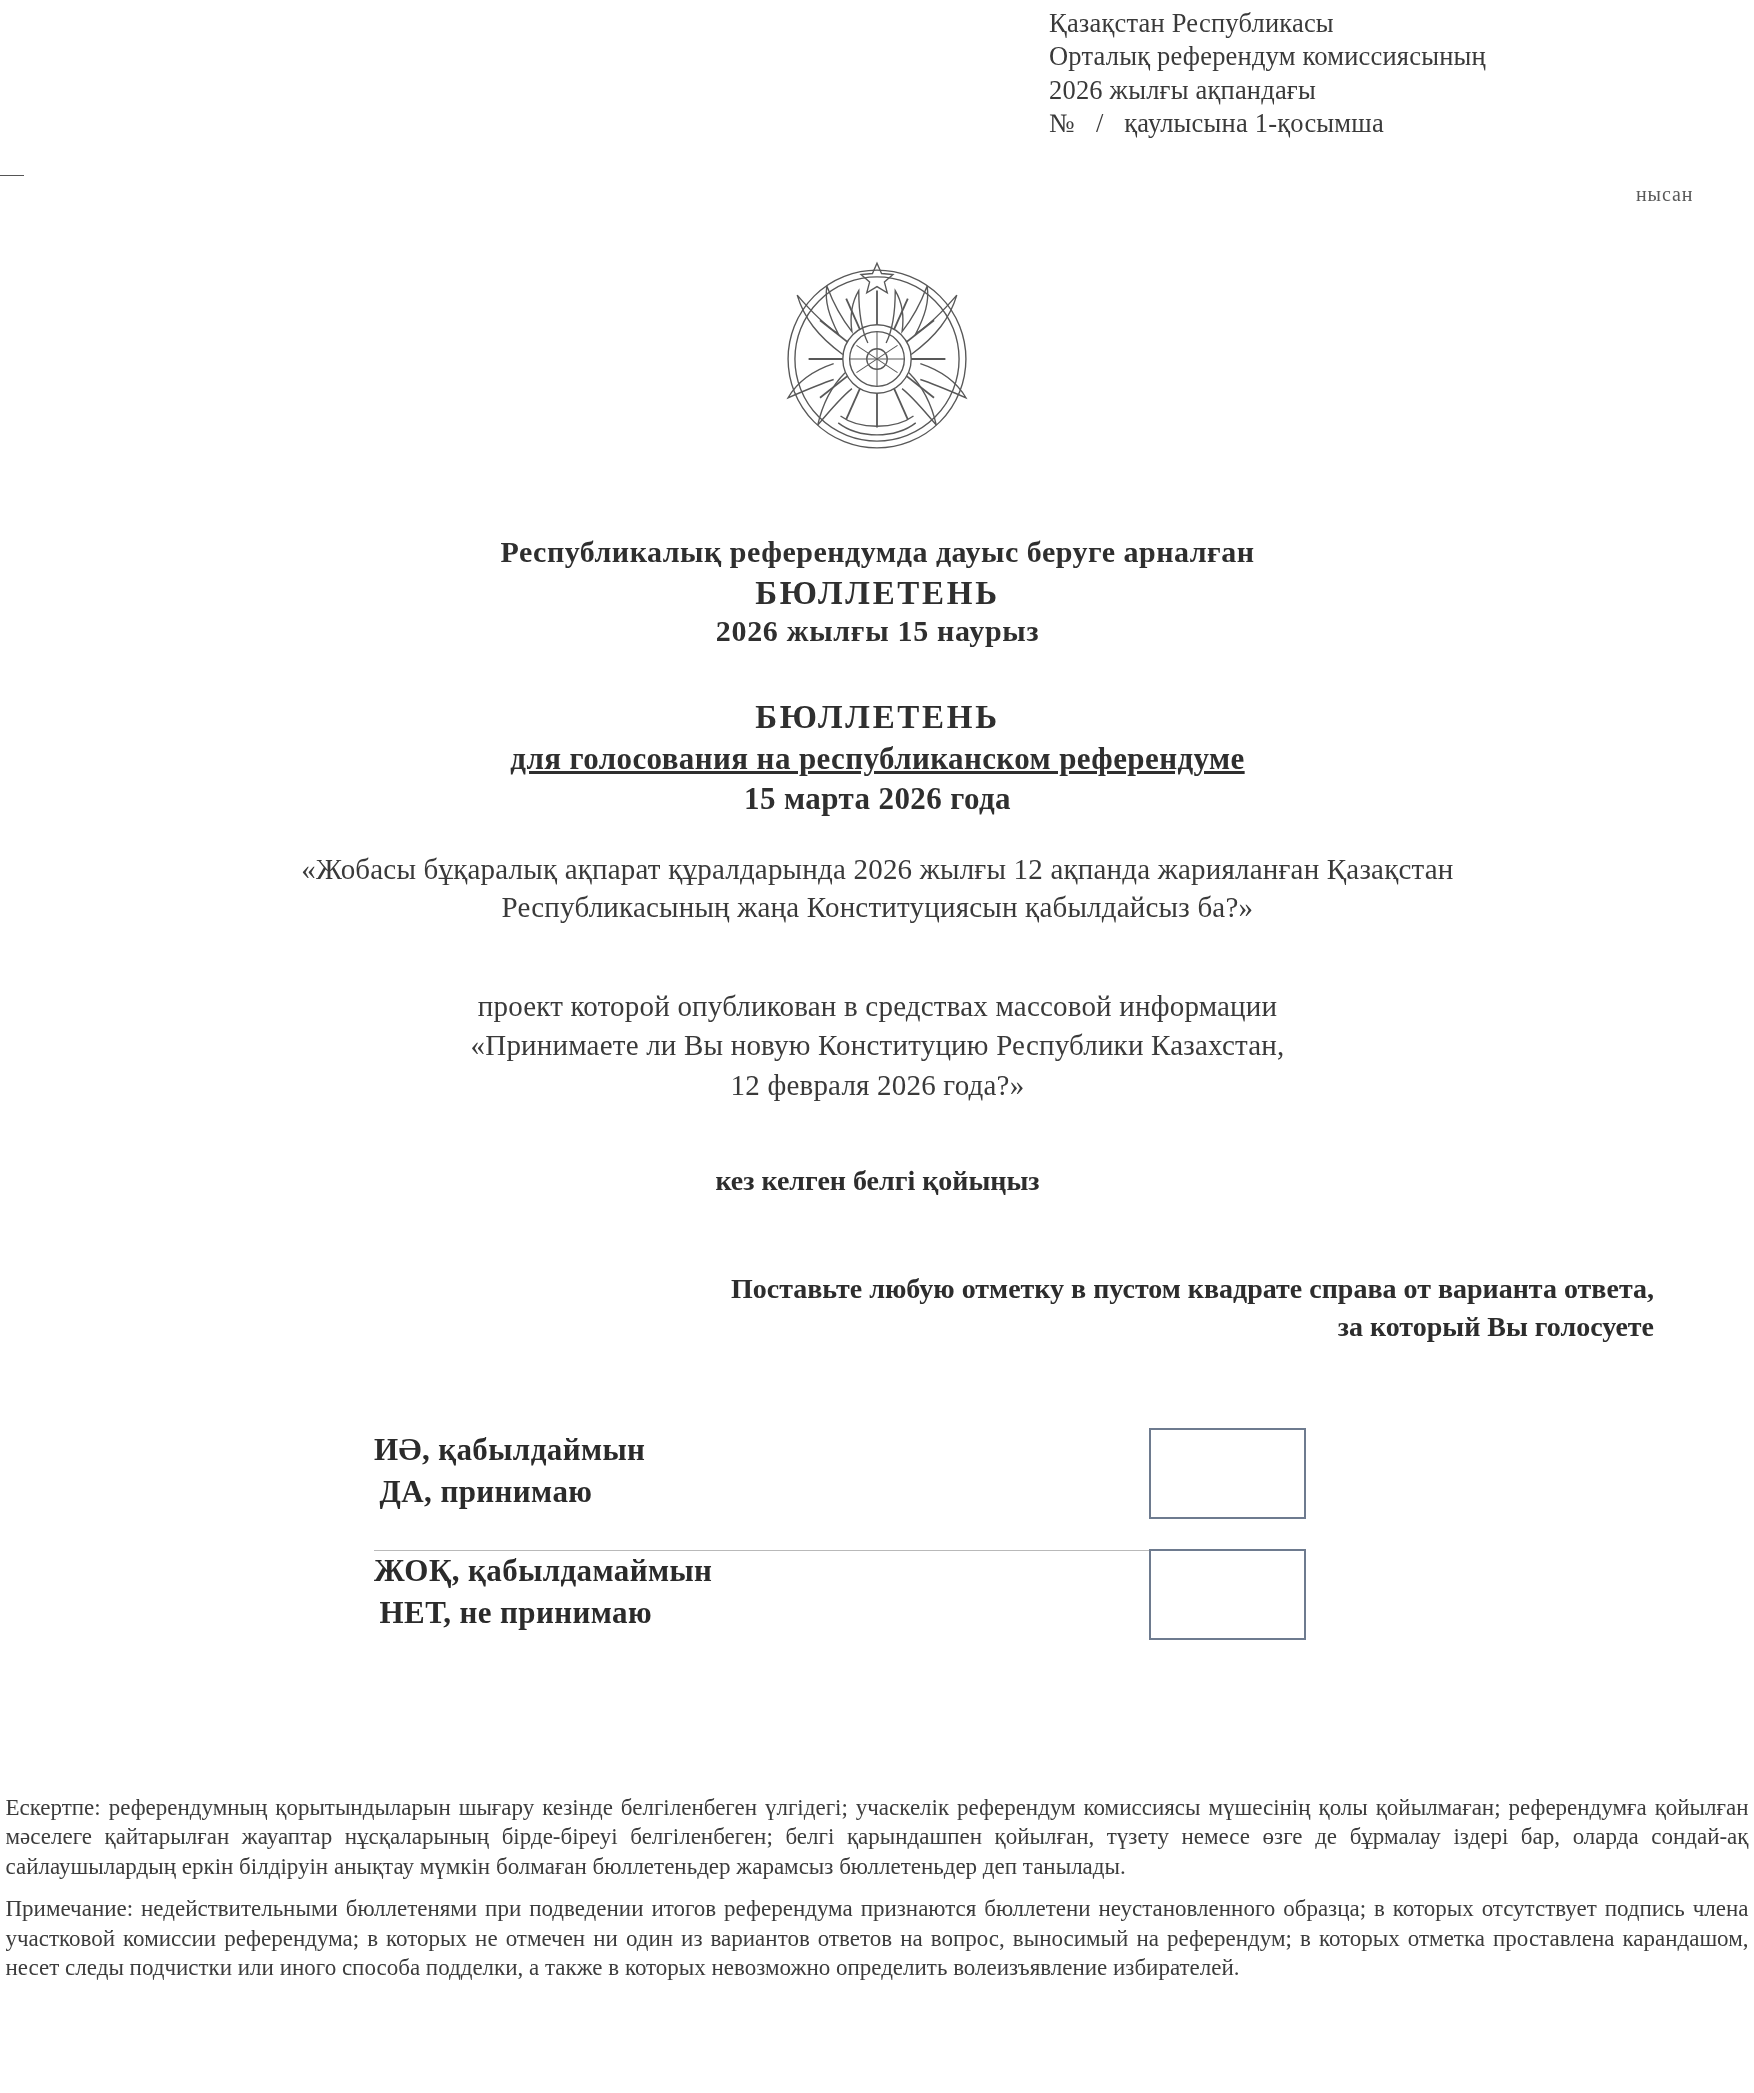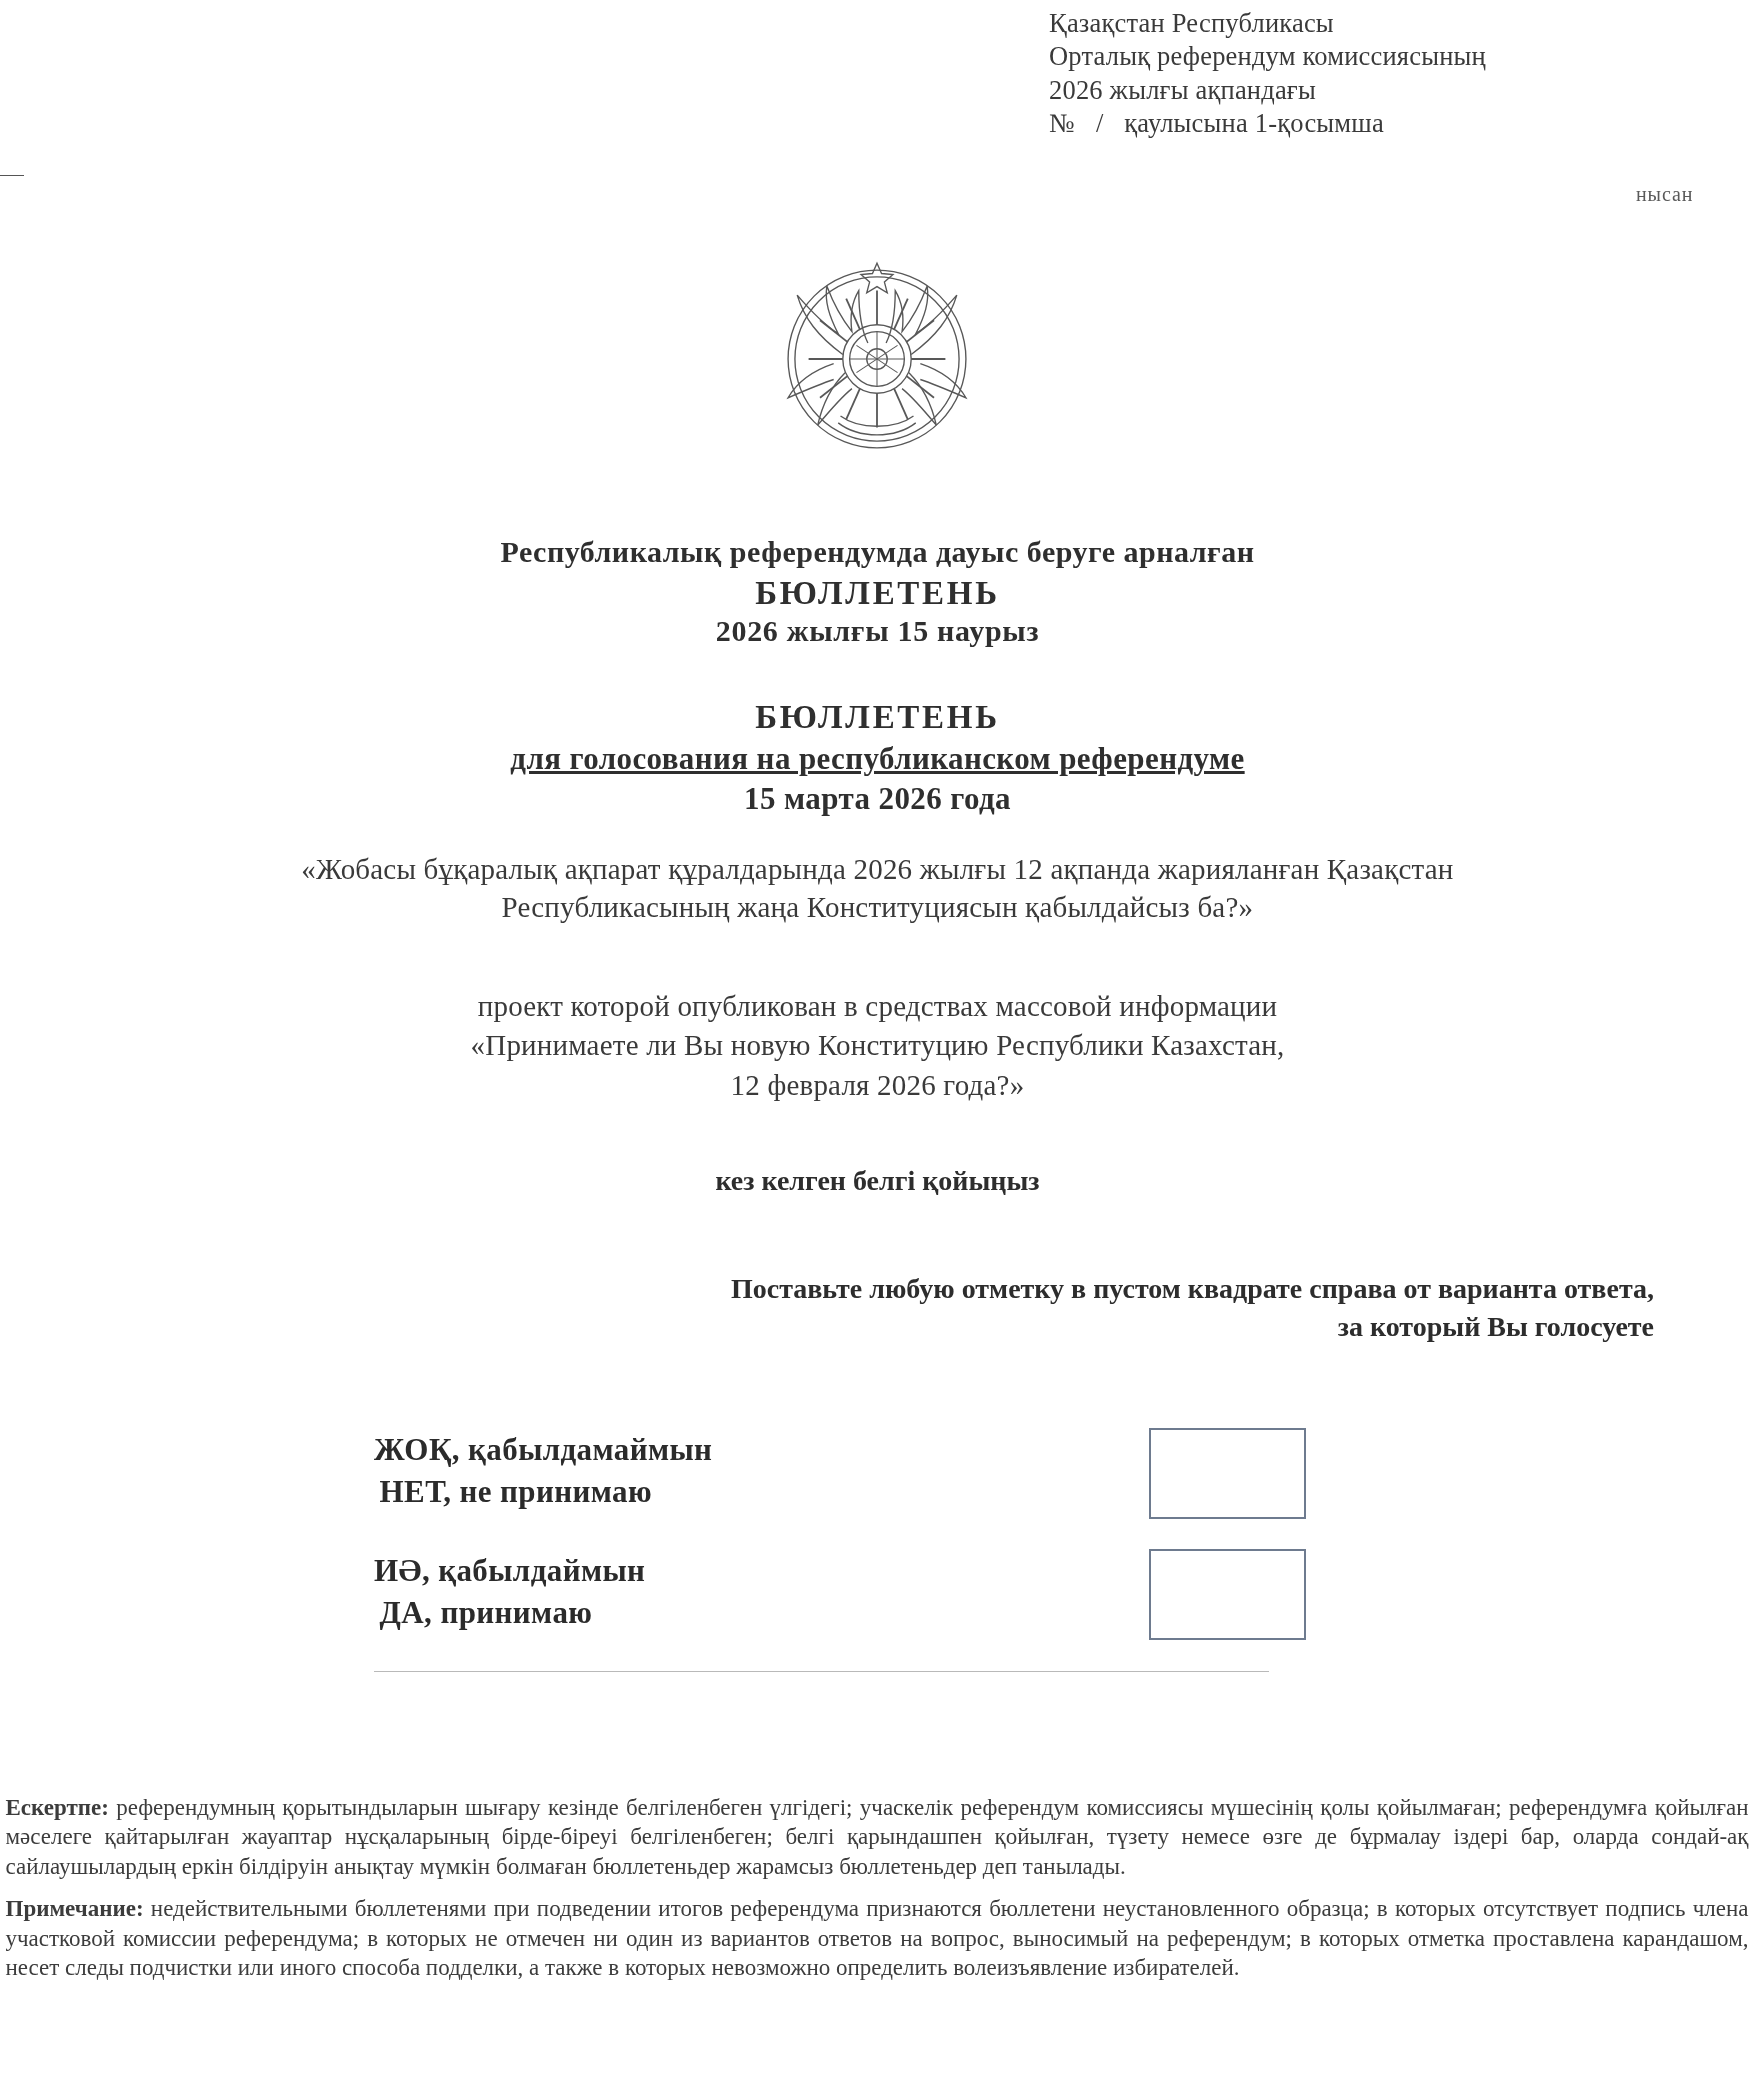--- a/index.html
+++ b/index.html
@@ -218,21 +218,21 @@
     left: 0px;
     width: 1754px;
   }
   .note {
     font-size: 23px;
     line-height: 1.28;
     color: #3c3c3c;
     text-align: justify;
     padding: 0 5.5px;
   }
-  .note b { font-weight: bold; }
+  .note b { font-weight: normal; }
   .note-1 { margin-bottom: 12.8px; }
 </style>
 </head>
 <body>
 
 <div class="page">
 
   <div class="header-block">
     <div>Қазақстан Республикасы</div>
     <div>Орталық референдум комиссиясының</div>
@@ -317,35 +317,35 @@
   </div>
   <div class="instr-rus">
     <div>Поставьте любую отметку в пустом квадрате справа от варианта ответа,</div>
     <div>за который Вы голосуете</div>
   </div>
 
   <div class="options">
 
     <div class="option-row">
       <div class="opt-labels">
-        <div>ЖОҚ, қабылдамаймын</div>
-        <div class="opt-label-2">НЕТ, не принимаю</div>
-      </div>
-      <div class="checkbox"></div>
-    </div>
-
-    <div class="option-row">
-      <div class="opt-labels">
         <div>ИӘ, қабылдаймын</div>
         <div class="opt-label-2">ДА,  принимаю</div>
       </div>
       <div class="checkbox"></div>
       <div class="option-divider"></div>
     </div>
 
+    <div class="option-row">
+      <div class="opt-labels">
+        <div>ЖОҚ, қабылдамаймын</div>
+        <div class="opt-label-2">НЕТ, не принимаю</div>
+      </div>
+      <div class="checkbox"></div>
+    </div>
+
   </div>
 
   <div class="notes">
     <div class="note note-1">
       <b>Ескертпе:</b><span> референдумның  қорытындыларын  шығару  кезінде  белгіленбеген  үлгідегі;  учаскелік референдум комиссиясы мүшесінің қолы қойылмаған; референдумға қойылған мәселеге қайтарылған жауаптар нұсқаларының бірде-біреуі белгіленбеген; белгі қарындашпен қойылған, түзету немесе өзге де бұрмалау іздері бар, оларда сондай-ақ сайлаушылардың еркін білдіруін анықтау мүмкін болмаған бюллетеньдер жарамсыз бюллетеньдер деп танылады.</span>
     </div>
     <div class="note note-2">
       <b>Примечание:</b><span> недействительными бюллетенями при подведении итогов референдума признаются бюллетени неустановленного образца; в которых отсутствует подпись члена участковой комиссии референдума; в которых не отмечен ни один из вариантов ответов на вопрос, выносимый на референдум;  в которых отметка проставлена карандашом, несет следы подчистки или иного способа подделки, а также в которых невозможно определить волеизъявление избирателей.</span>
     </div>
   </div>

